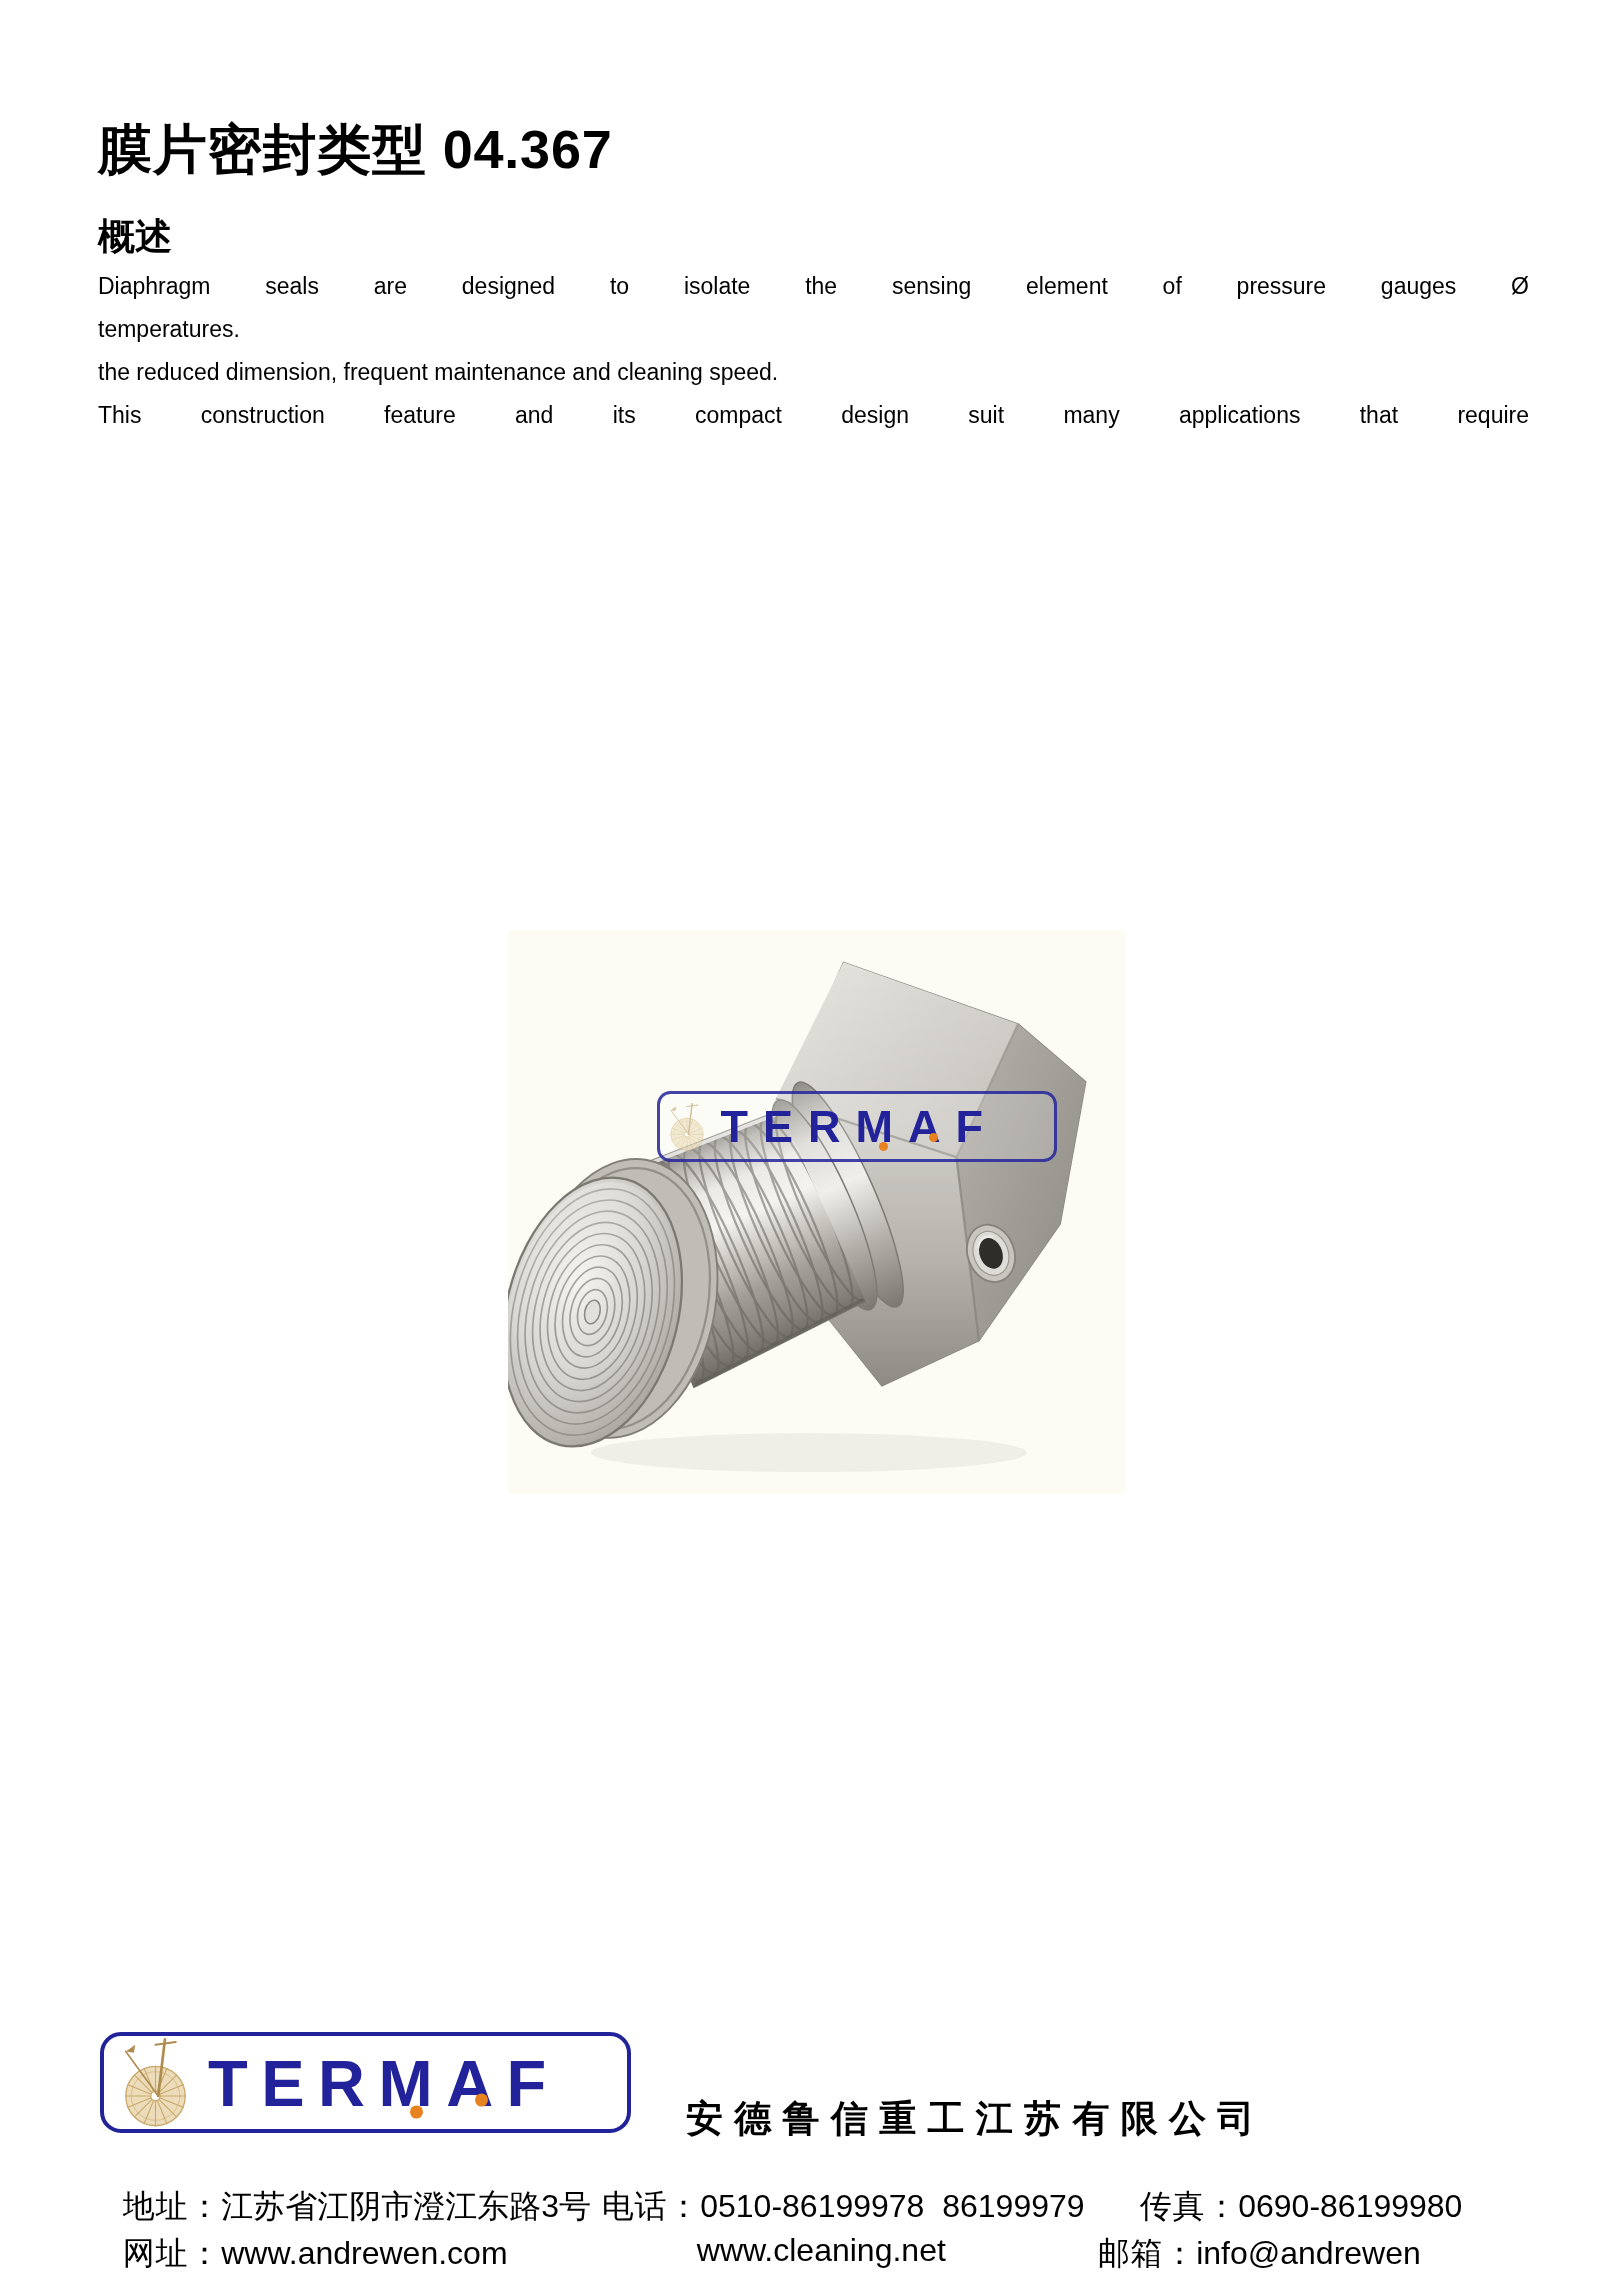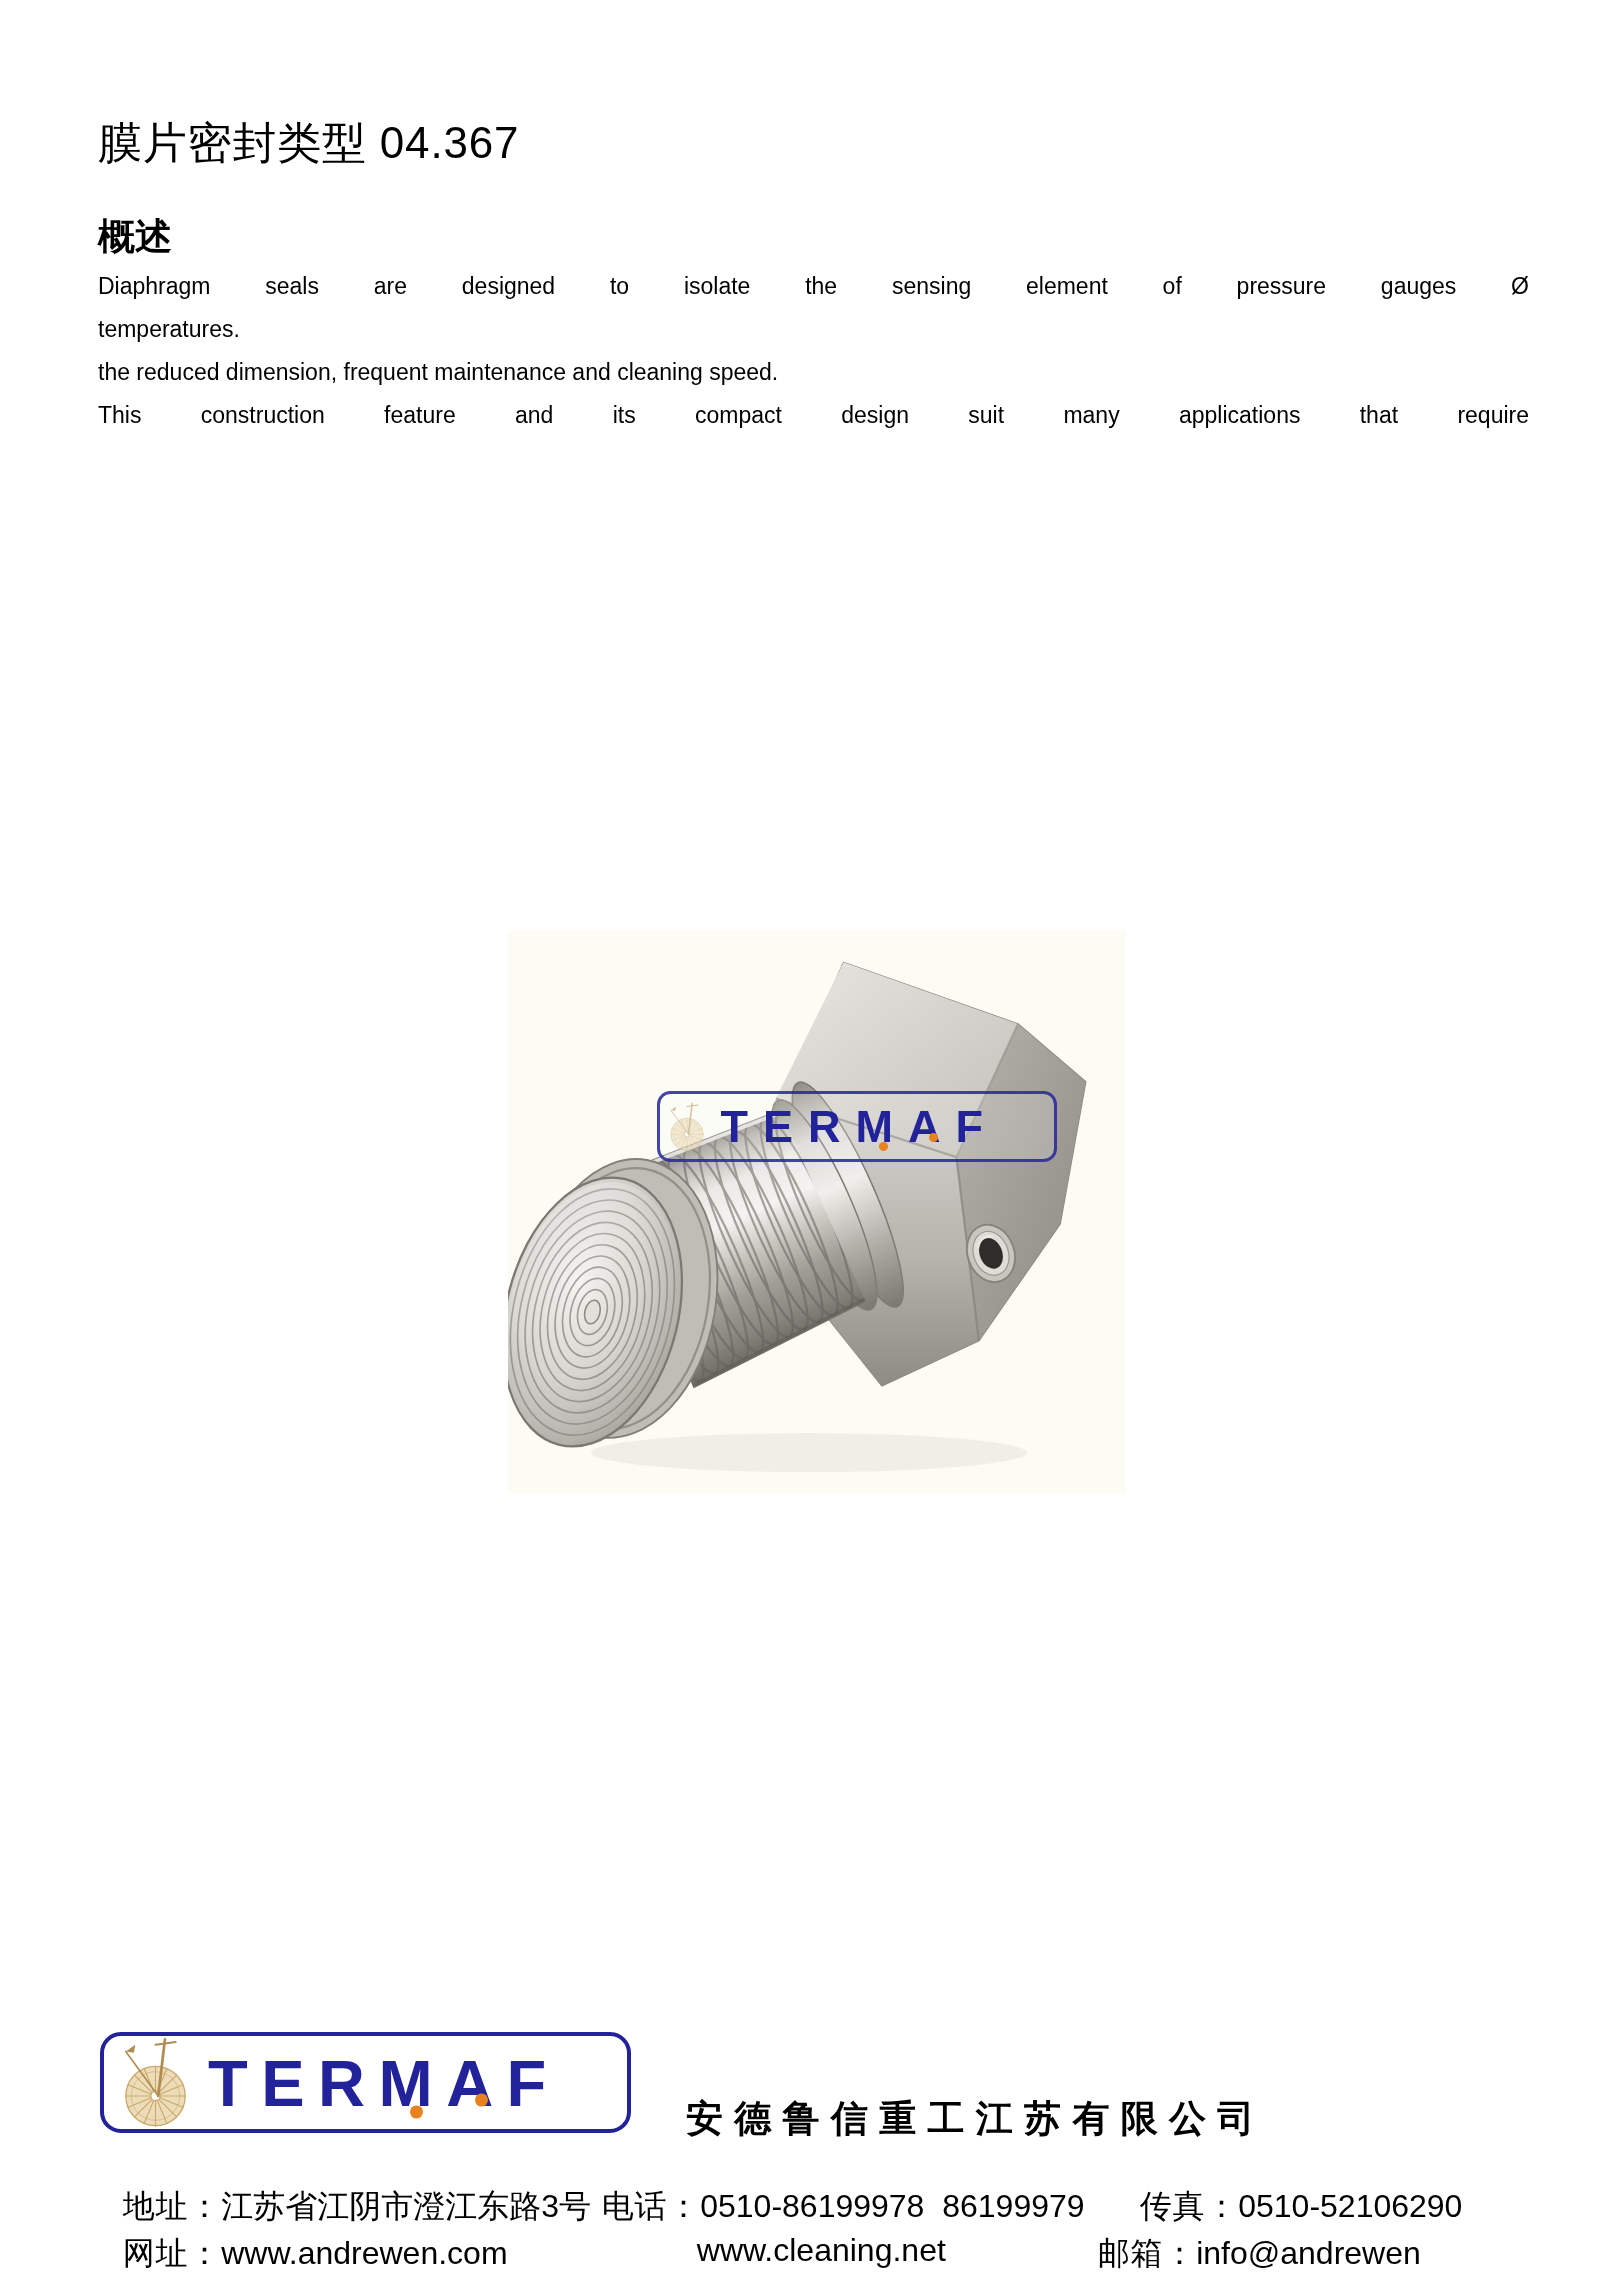--- a/index.html
+++ b/index.html
@@ -3,21 +3,21 @@
 <meta charset="utf-8">
 <style>
   html,body{margin:0;padding:0;}
   body{
     width:1624px;height:2295px;position:relative;background:#ffffff;
     font-family:"Liberation Sans", sans-serif;color:#000;overflow:hidden;
   }
   .abs{position:absolute;}
 
   
-  #doc-title{left:98px;top:114px;font-size:44px;font-weight:normal;letter-spacing:0.8px;}
+  #doc-title{left:98px;top:114px;font-size:54px;font-weight:bold;letter-spacing:0.8px;}
   #doc-title .code{font-family:"Liberation Sans",sans-serif;}
   #overview-heading{left:98px;top:212px;font-size:37px;font-weight:bold;}
   #body-text{left:98px;top:265px;width:1431px;font-size:23px;line-height:43px;}
   .bline{width:100%;}
   .bline.j{text-align:justify;text-align-last:justify;}
 
   
   #photo{left:508px;top:930px;width:617px;height:564px;background:#fcfcf4;}
   #photo svg.scene{position:absolute;left:0;top:0;}
 
@@ -252,21 +252,21 @@
 
 <div class="abs" id="company-name">安德鲁信重工江苏有限公司</div>
 
 <div class="abs fline" id="addr-seg">
   <span class="flabel">地址：</span><span>江苏省江阴市澄江东路3号</span>
 </div>
 <div class="abs fline" id="phone-seg">
   <span class="flabel">电话：</span><span>0510-86199978  86199979</span>
 </div>
 <div class="abs fline" id="fax-seg">
-  <span class="flabel">传真：</span><span>0510-52106290</span>
+  <span class="flabel">传真：</span><span>0690-86199980</span>
 </div>
 
 <div class="abs fline" id="web-seg">
   <span class="flabel">网址：</span><span>www.andrewen.com</span>
 </div>
 <div class="abs fline" id="web2-seg">
   <span>www.cleaning.net</span>
 </div>
 <div class="abs fline" id="email-seg">
   <span class="flabel">邮箱：</span><span>info@andrewen</span>

